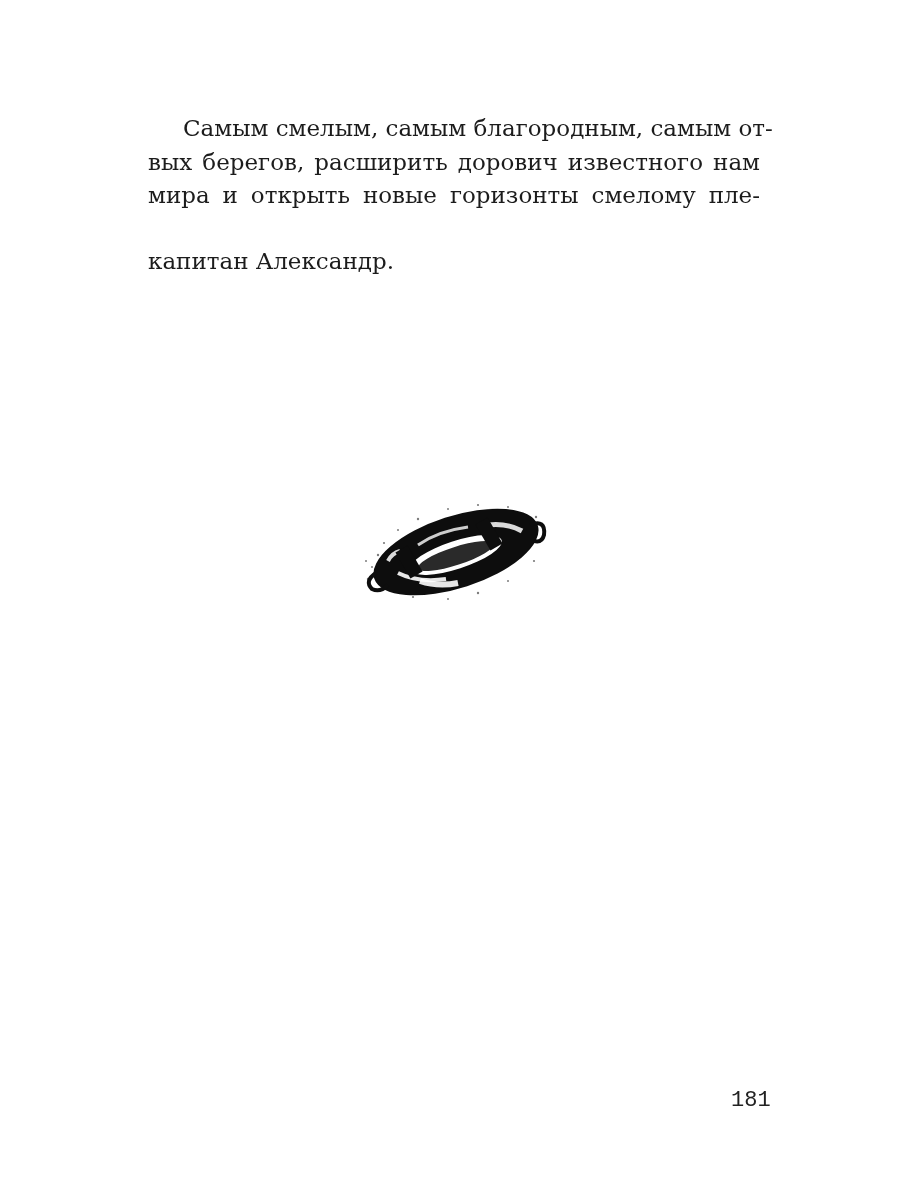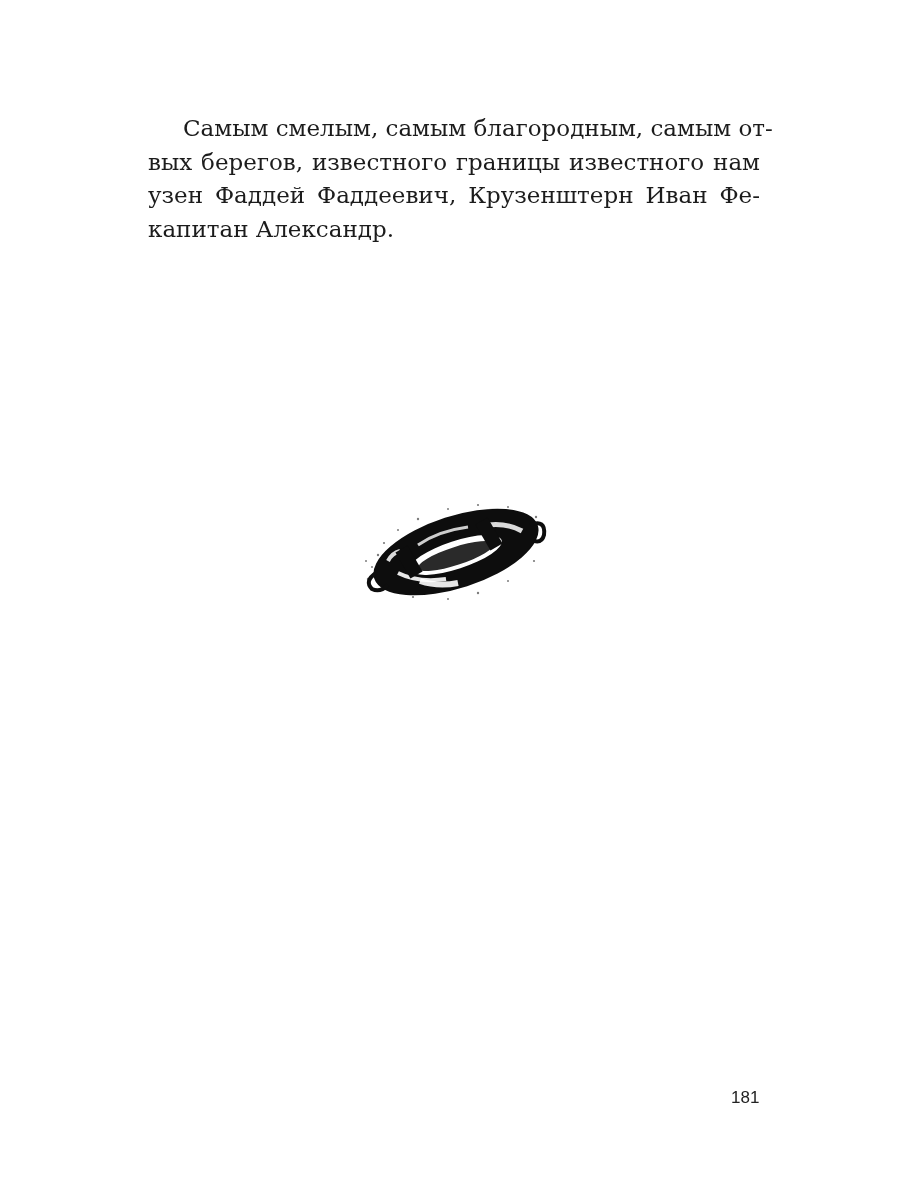--- a/index.html
+++ b/index.html
@@ -35,46 +35,47 @@
       white-space: nowrap;
       text-align: justify;
       text-align-last: justify;
       height: 33.6px;
     }
     .line.first {
       padding-left: 35px;
     }
     .line.last {
       text-align-last: left;
+      margin-top: 32px;
     }
     .illustration {
       position: absolute;
       left: 358px;
       top: 495px;
       width: 195px;
       height: 110px;
     }
     .page-number {
       position: absolute;
       left: 731px;
       top: 1088px;
-      font-family: Liberation Sans, sans-serif;
-      font-size: 17px;
+      font-family: Liberation Mono, monospace;
+      font-size: 22px;
       color: #222;
     }
   </style>
 </head>
 <body>
 
 <div class="page">
 
   <div class="text-block">
     <span class="line first">Самым смелым, самым благородным, самым от-</span>
-    <span class="line">вых берегов, известного границы известного нам</span>
-    <span class="line">узен Фаддей Фаддеевич, Крузенштерн Иван Фе-</span>
+    <span class="line">вых берегов, расширить дорович известного нам</span>
+    <span class="line">мира и открыть новые горизонты смелому пле-</span>
     <span class="line last">капитан Александр.</span>
   </div>
 
   <div class="illustration">
     <svg width="195" height="110" viewBox="0 0 195 110" xmlns="http://www.w3.org/2000/svg">
 
       <g fill="#111" opacity="0.55">
         <circle cx="20" cy="60" r="1.2"></circle>
           <circle cx="14" cy="72" r="1"></circle>
           <circle cx="26" cy="48" r="1.1"></circle>

